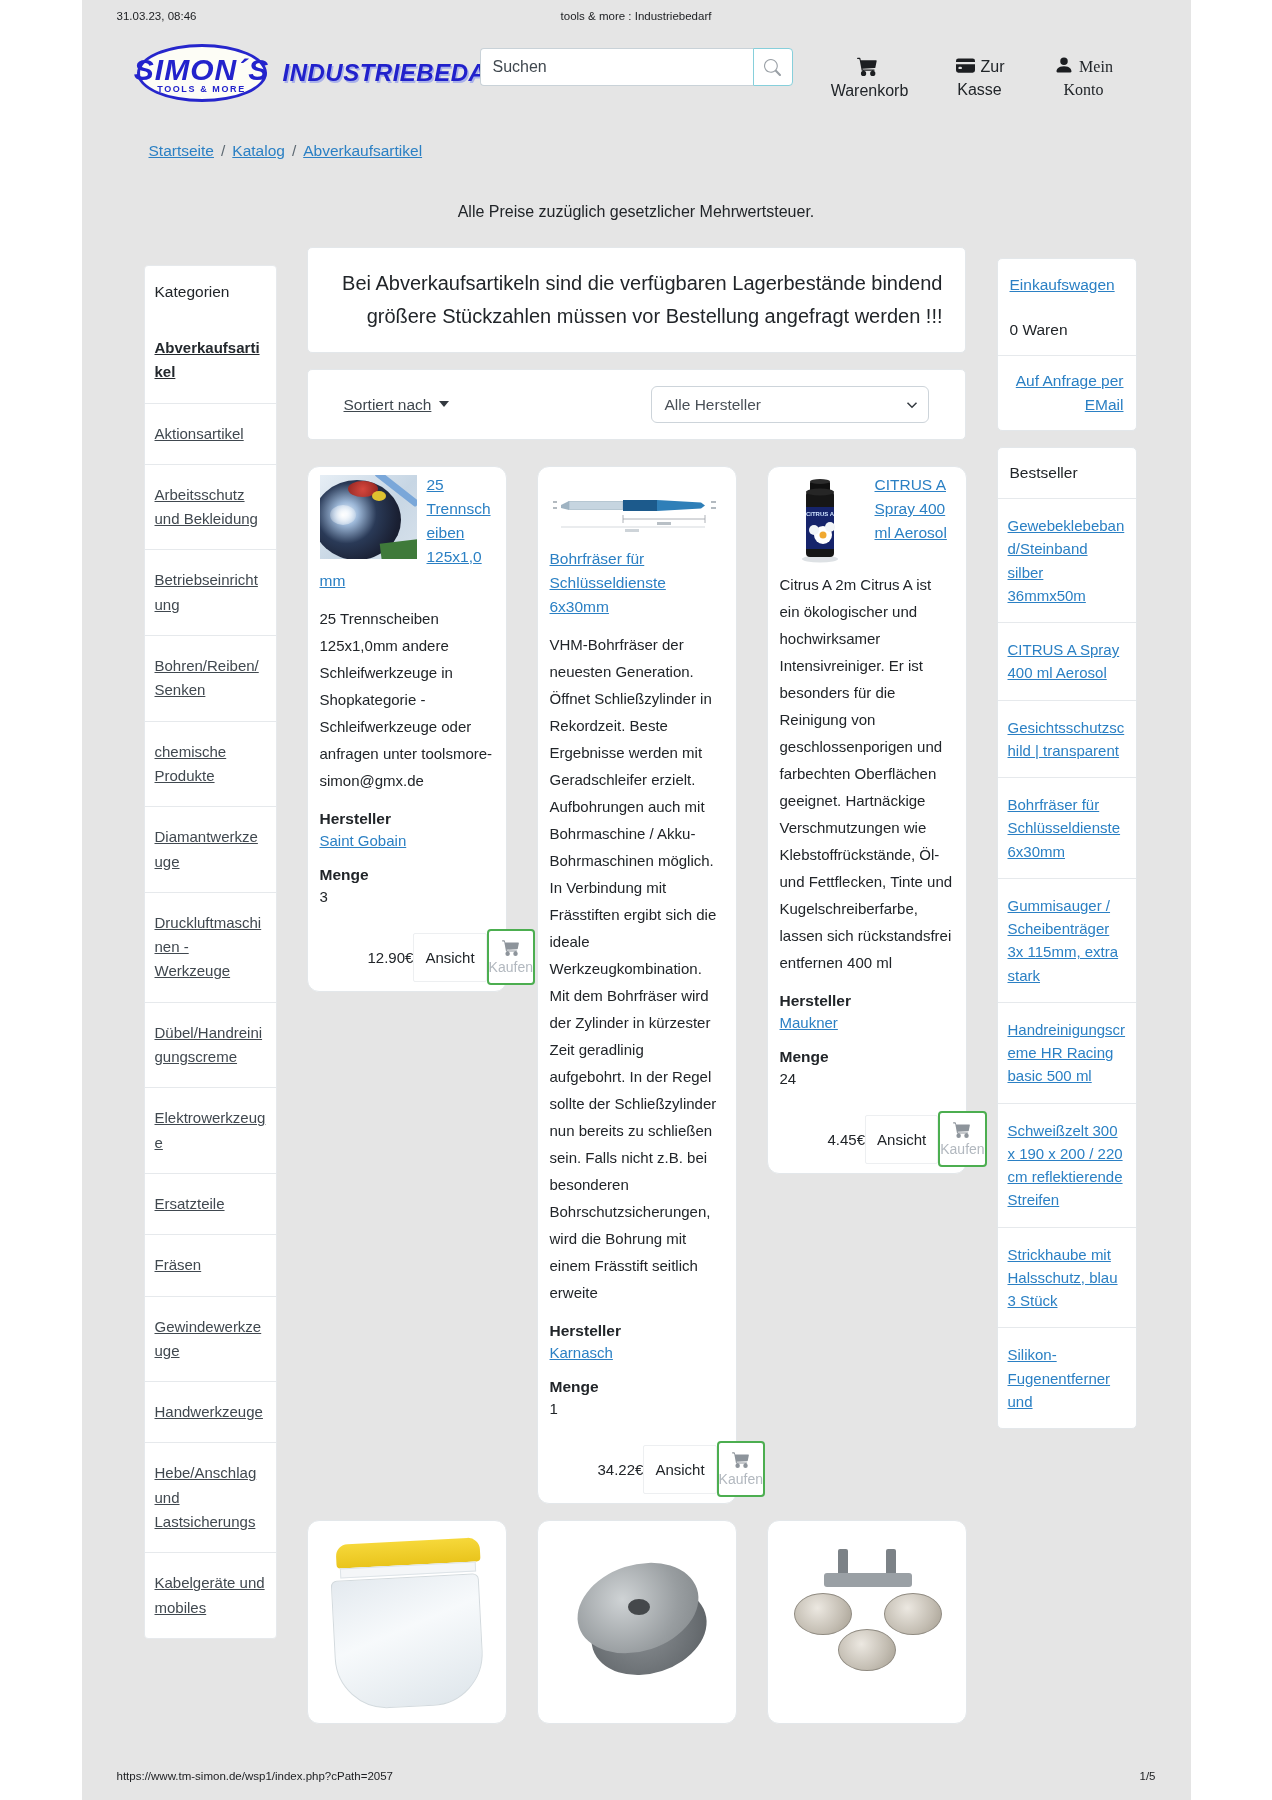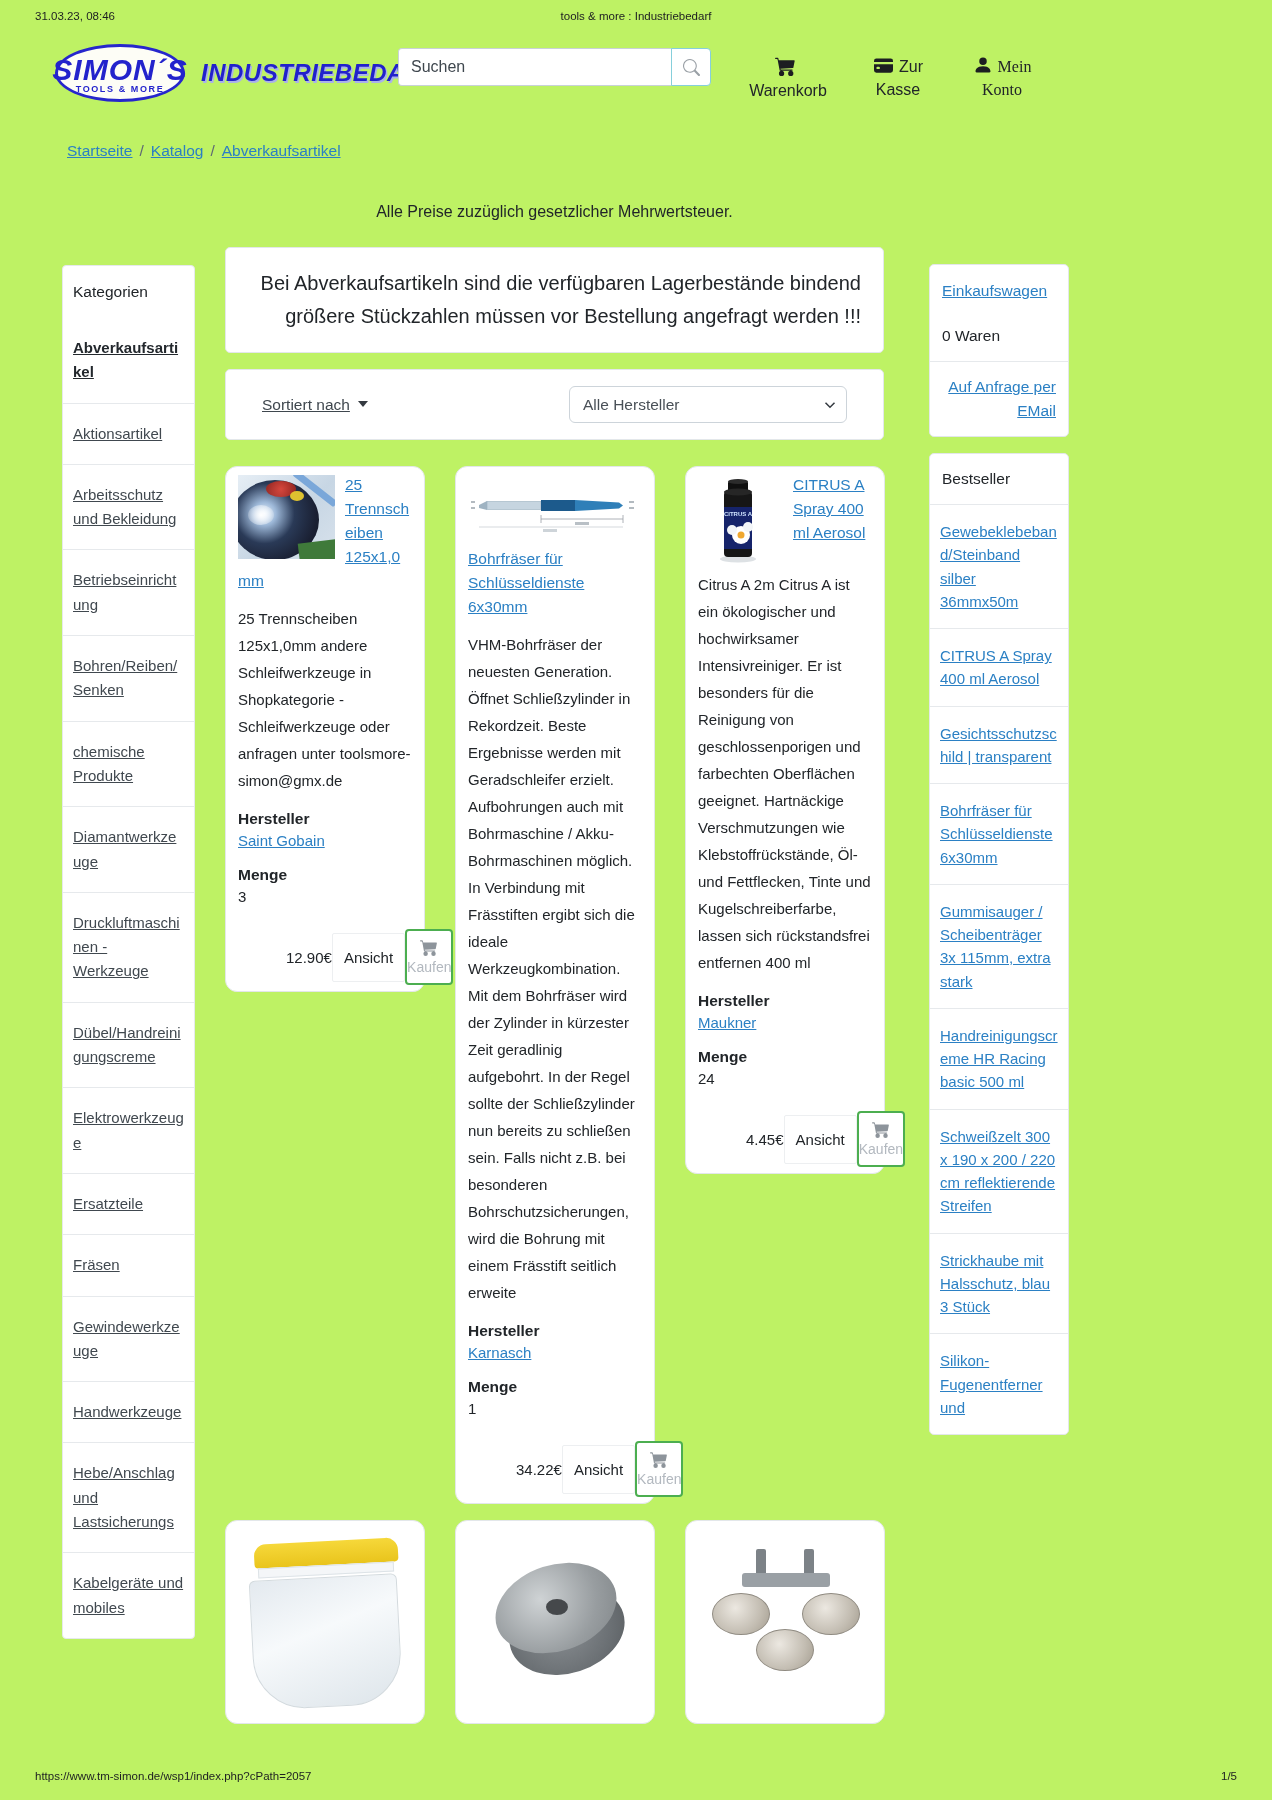--- a/index.html
+++ b/index.html
@@ -1,19 +1,19 @@
 <!DOCTYPE html>
 <html><head>
 <meta charset="utf-8">
 <style>
   * { margin:0; padding:0; box-sizing:border-box; }
   html,body { background:#fff; }
   .page {
-    position:relative; width:1272px; height:1800px; margin:0 auto;
-    background:#bef264; overflow:hidden;
+    position:relative; width:1109px; height:1800px; margin:0 auto;
+    background:#e5e5e5; overflow:hidden;
     font-family:"Liberation Sans", sans-serif; color:#212529;
   }
   
   .print-line { position:absolute; top:10px; left:35px; right:35px; font-size:11.5px; color:#1c1e21; }
   .print-title { position:absolute; left:0; right:0; text-align:center; top:0; }
   .print-footer { position:absolute; bottom:18px; left:35px; right:35px; font-size:11.5px; color:#1c1e21;
     display:flex; justify-content:space-between; }
   
   .logo-wrap { position:absolute; top:44px; left:55px; display:flex; align-items:center; gap:16px; }
   .logo-oval { width:130px; height:58px; border:3px solid #2626cc; border-radius:50%;
@@ -34,21 +34,21 @@
   .ni-1 { width:92px; } .ni-2 { width:72px; } .ni-3 { width:80px;font-family:Liberation Serif, serif; }
   
   .breadcrumb { position:absolute; top:142px; left:67px; font-size:15.5px; }
   .breadcrumb a { color:#2b80c4; text-decoration:underline; cursor:pointer; }
   .crumb-sep { color:#5f6a73; margin:0 7px; }
   .tax-note { position:absolute; top:203px; left:225px; width:659px; text-align:center; font-size:16px; color:#212529; }
   
   .clip { position:absolute; left:0; top:0; right:0; height:1745px; overflow:hidden; }
   .col-left { position:absolute; left:62px; top:265px; width:133px; }
   .col-main { position:absolute; left:225px; top:247px; width:659px; }
-  .col-right { position:absolute; left:915px; top:264px; width:140px;margin-left:14px; }
+  .col-right { position:absolute; left:915px; top:258px; width:140px; }
   .card { background:#fff; border:1px solid #e3e7ea; border-radius:5px; }
   
   .cat-card { border:1px solid #e6e9ec; border-radius:4px; background:#fff; }
   .cat-head { padding:17px 10px; font-size:15.5px; color:#212529; }
   .cat-item { border-top:1px solid #e6e9ec; padding:18px 10px; }
   .cat-item:first-child { border-top:none; }
   .cat-link { color:#40484f; text-decoration:underline; font-size:15px; line-height:1.62;
     overflow-wrap:break-word; display:block; cursor:pointer; }
   .cat-item.active .cat-link { font-weight:bold; color:#23282d; }
   

